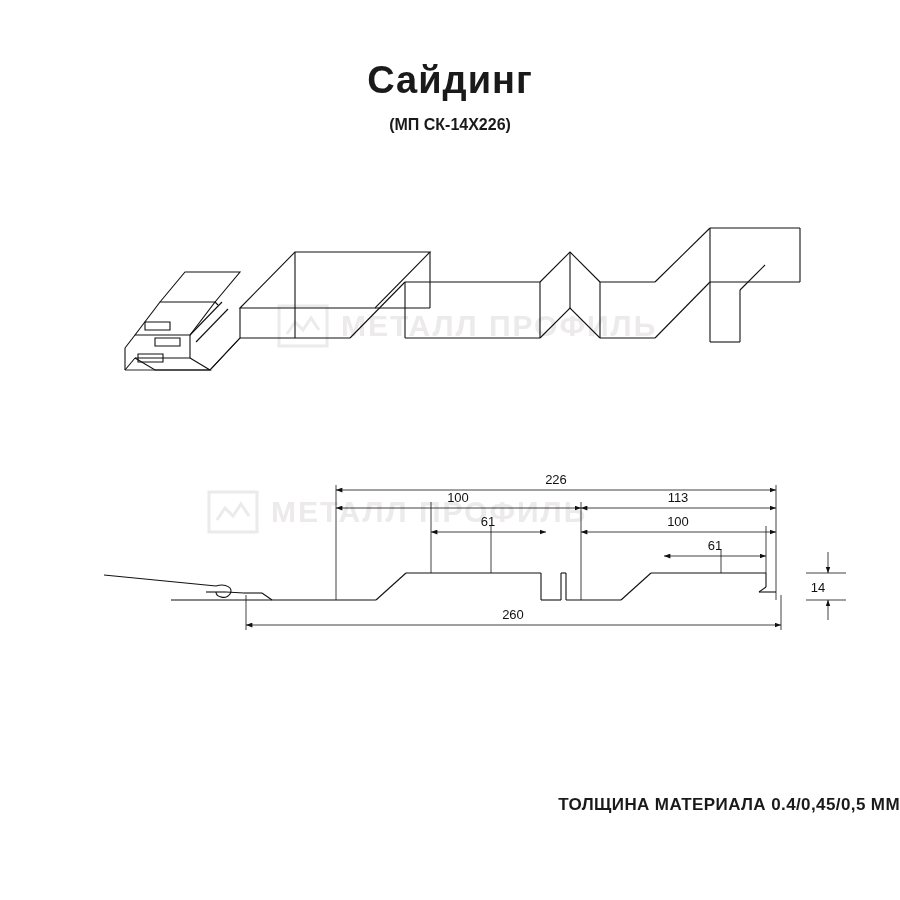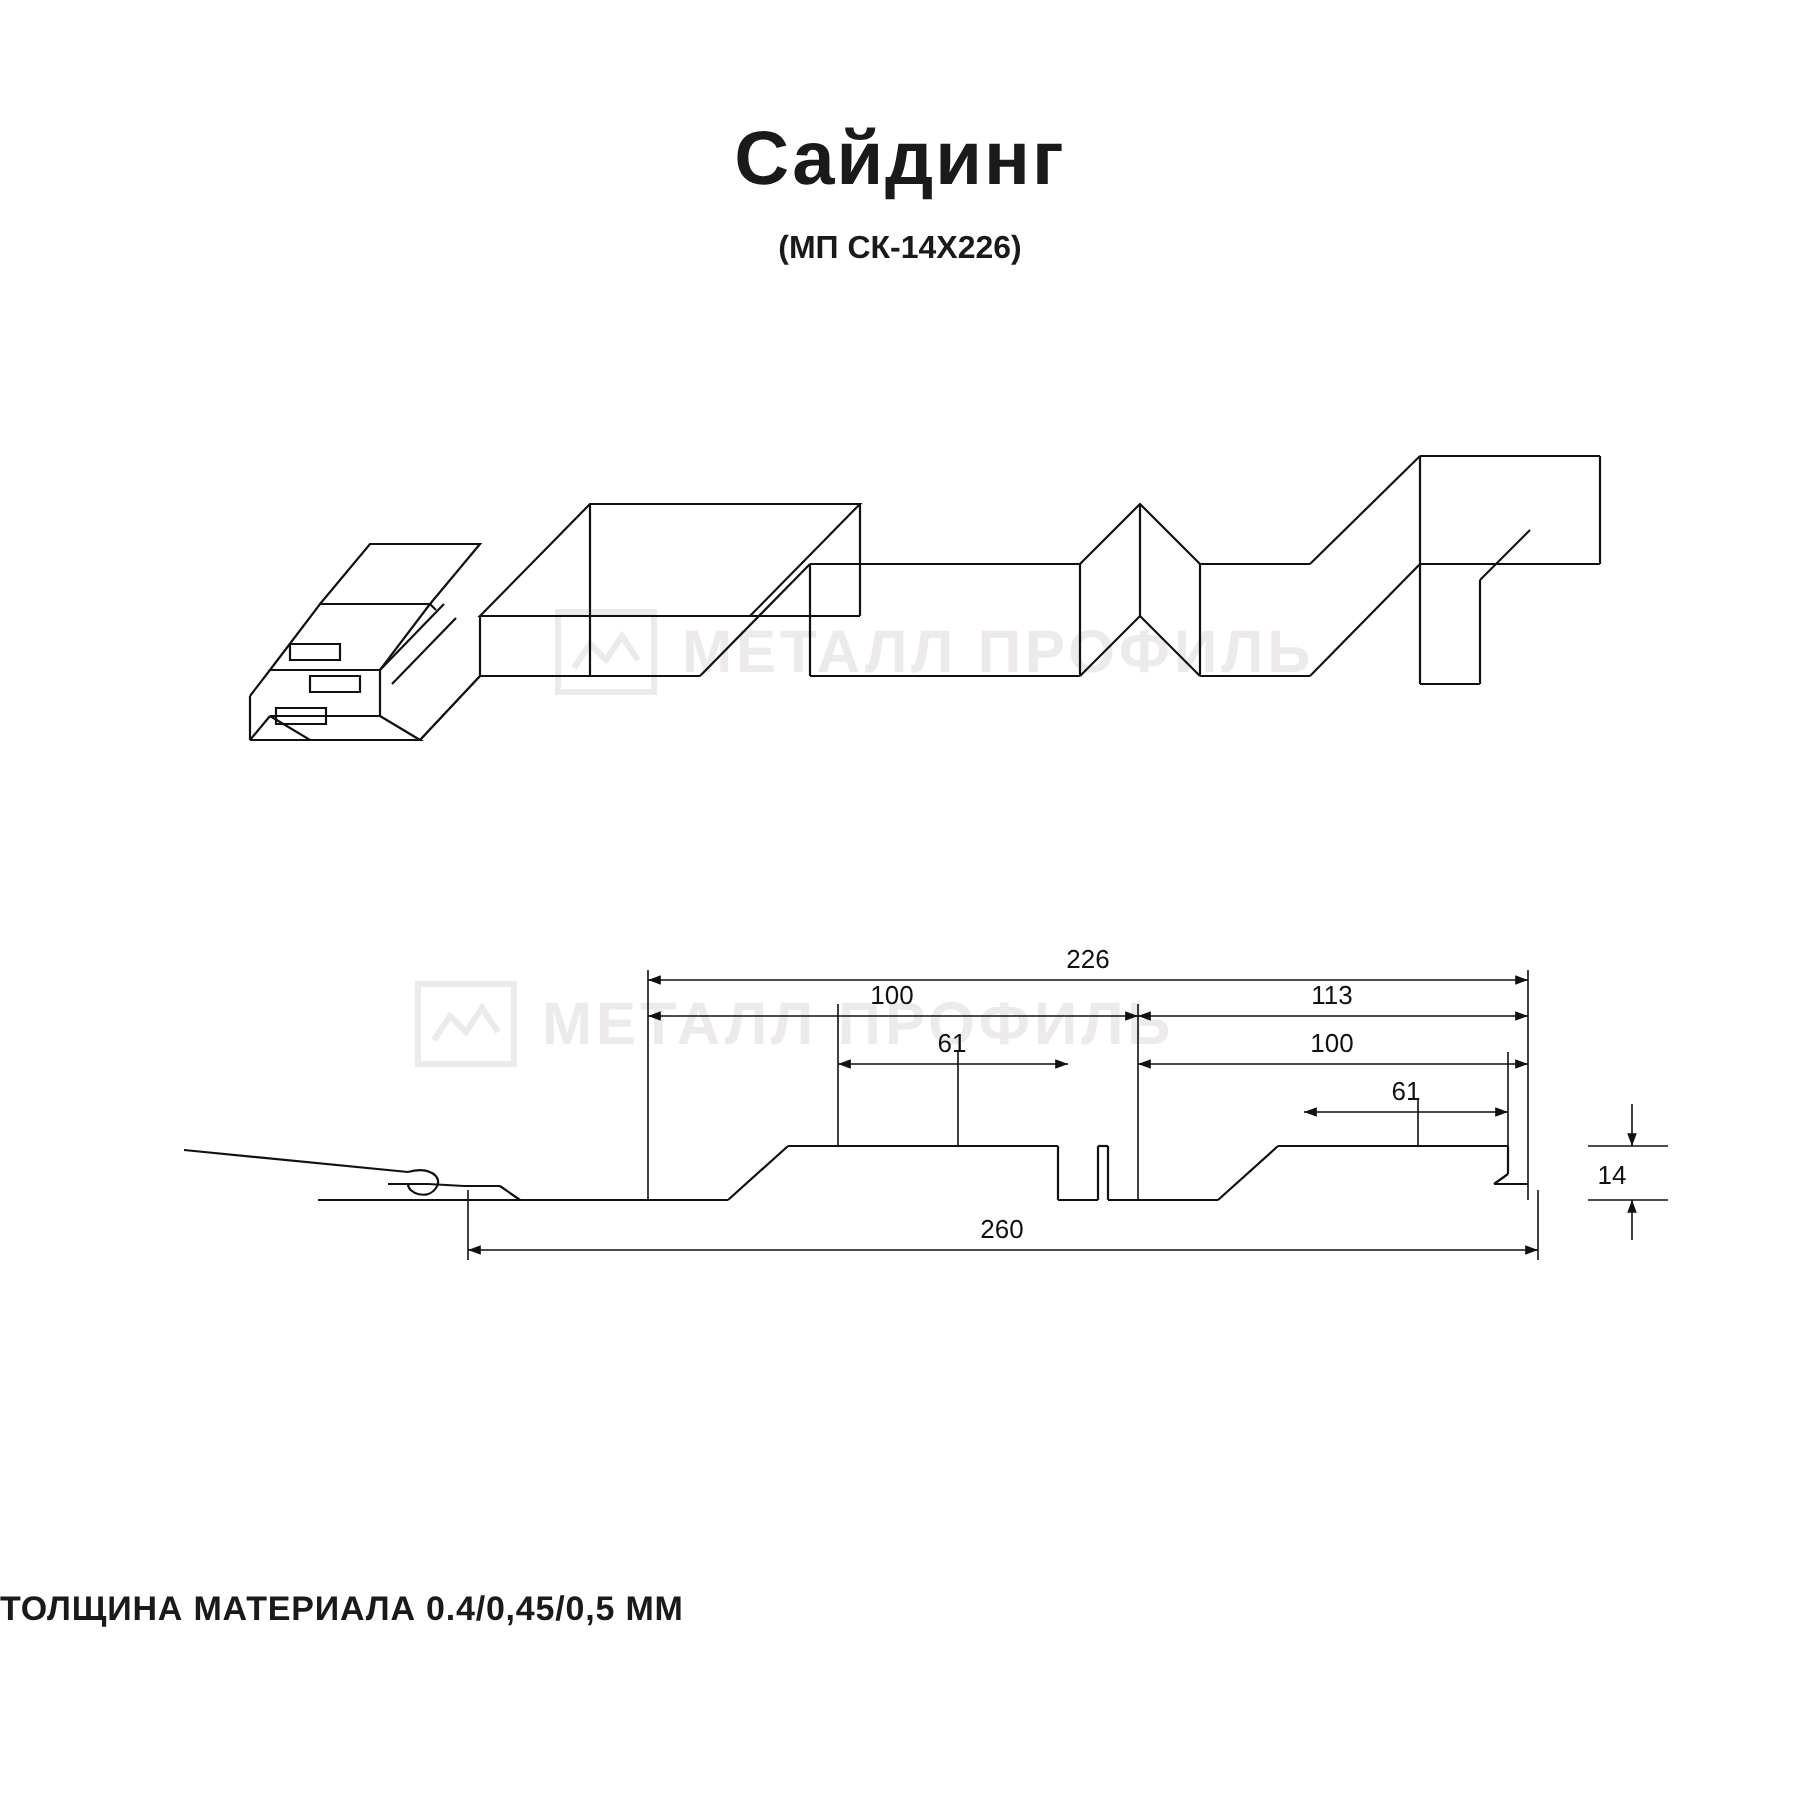--- a/index.html
+++ b/index.html
@@ -68,32 +68,32 @@
   .iso-wrap {
     position: absolute;
     top: 230px;
     left: 100px;
     width: 700px;
     height: 190px;
   }
   .profile-wrap {
     position: absolute;
     top: 440px;
-    left: 64px;
+    left: 76px;
     width: 760px;
     height: 250px;
   }
 
   
   .footer {
     position: absolute;
     top: 795px;
     left: 0;
     width: 900px;
-    text-align: left;
+    text-align: right;
   }
   .footer-text {
     font-size: 17px;
     font-weight: bold;
     letter-spacing: 0.4px;
   }
 
   svg { display: block; overflow: visible; }
   .ln { fill: none; stroke: #111111; stroke-width: 1.1; }
   .ln-thin { fill: none; stroke: #111111; stroke-width: 0.9; }

